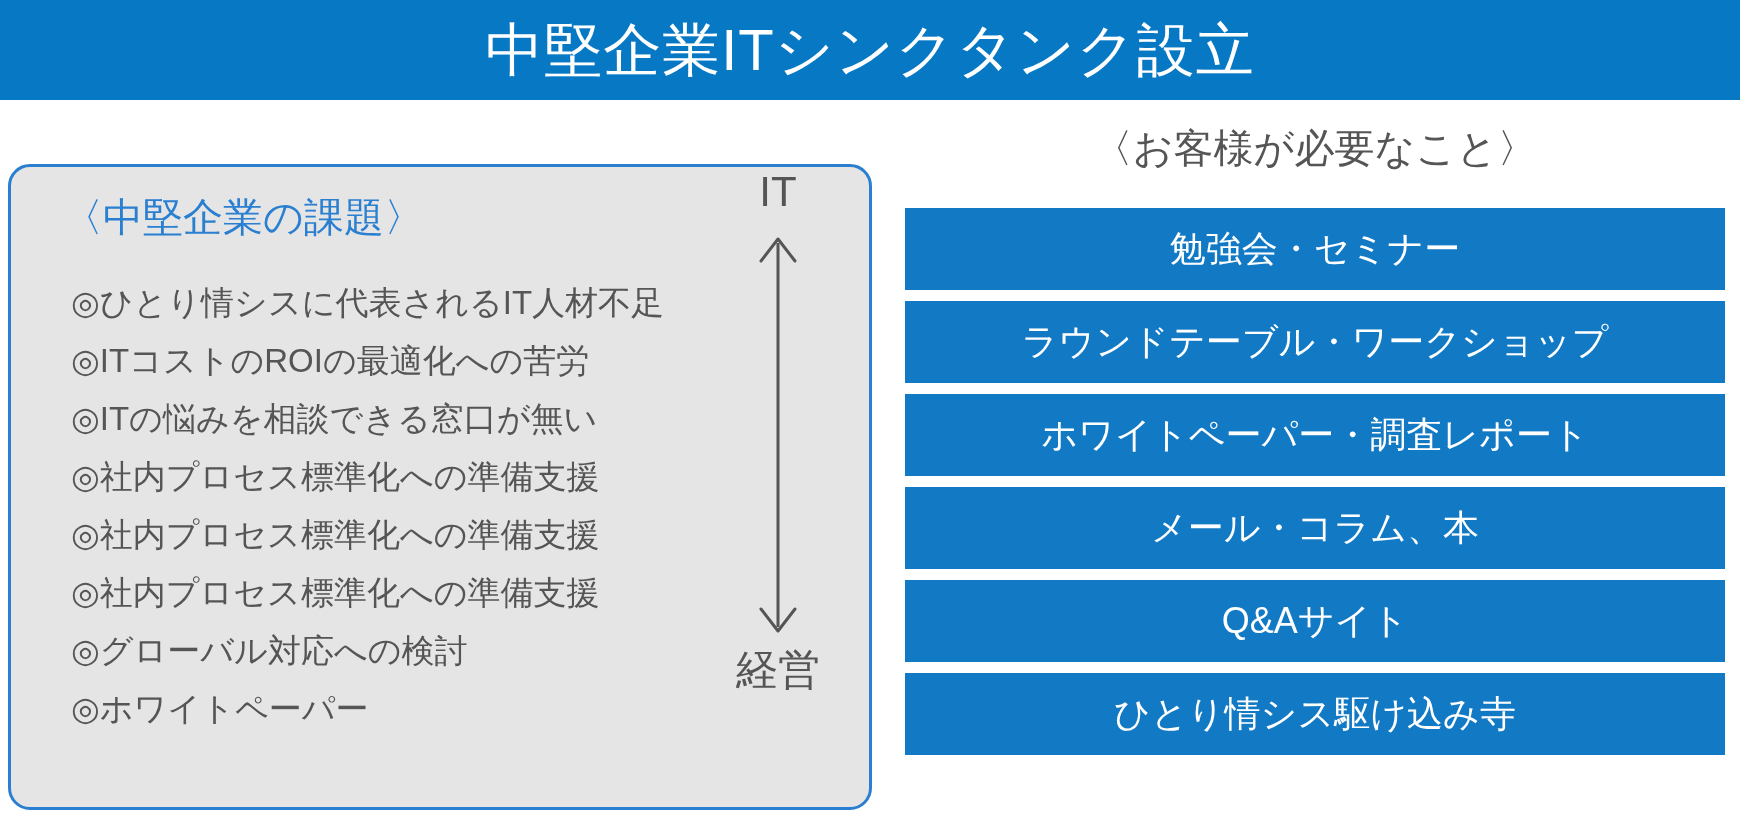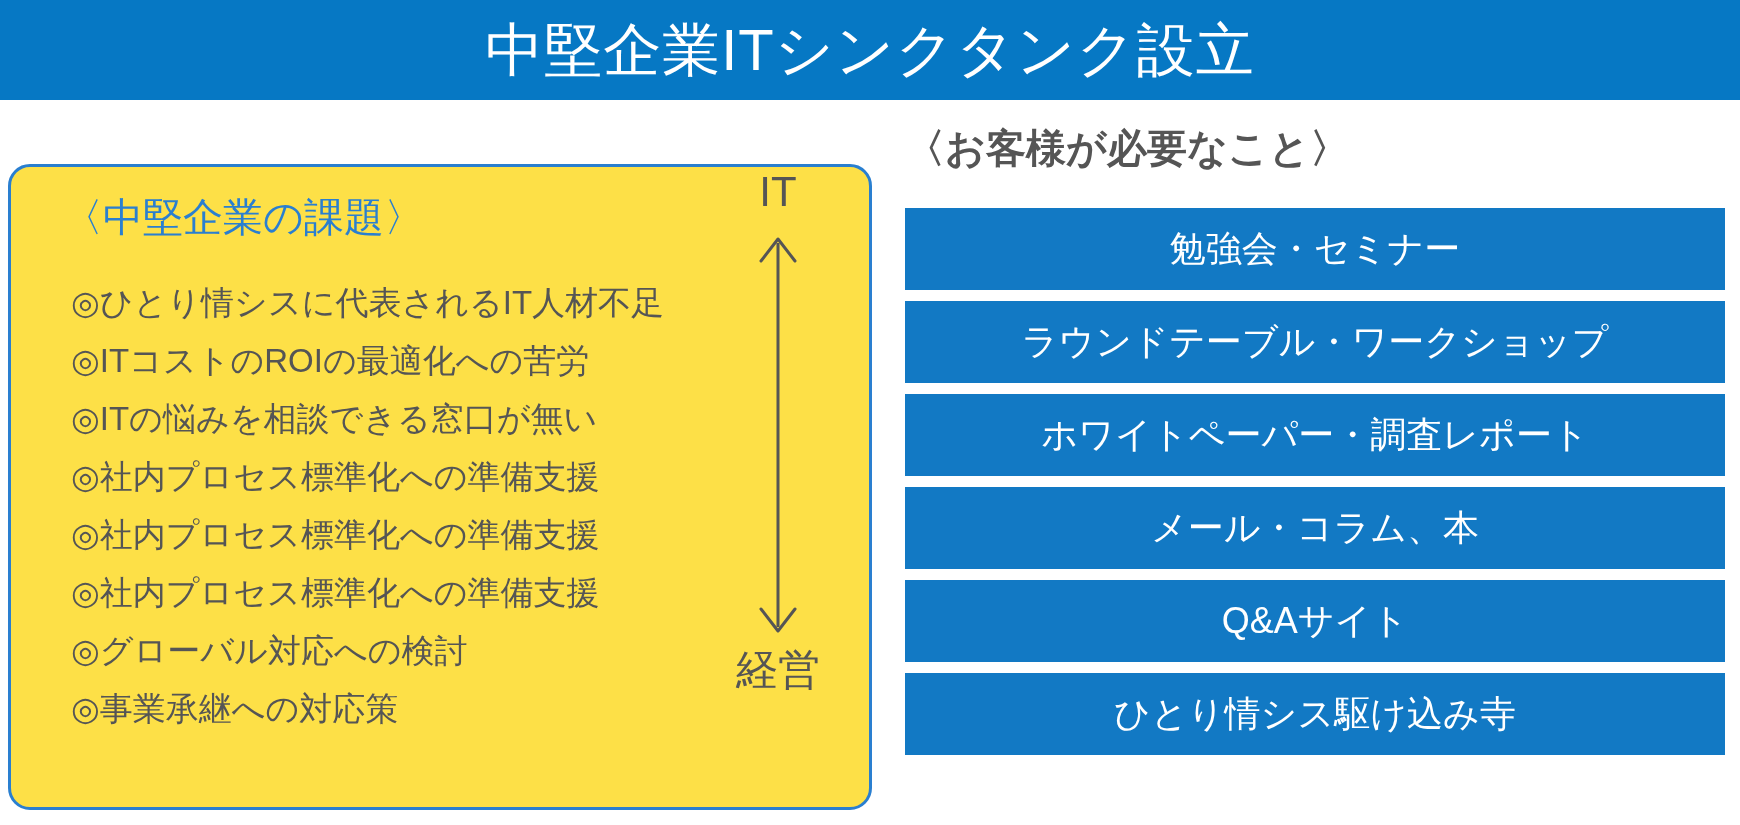--- a/index.html
+++ b/index.html
@@ -46,21 +46,21 @@
   
   .issues-card {
     position: absolute;
     left: 8px;
     top: 164px;
     width: 864px;
     height: 646px;
     border: 3px solid #2a7fd0;
     border-radius: 22px;
     box-sizing: border-box;
-    background: #fde047;
+    background: #e5e5e5;
     padding-left: 8px;
   }
 
   .issues-heading {
     position: absolute;
     left: 52px;
     top: 30px;
     color: #2a7fd0;
     font-size: 40px;
     font-weight: 400;
@@ -123,23 +123,24 @@
     width: 150px;
     height: 412px;
   }
 
   
   .needs-heading {
     position: absolute;
     left: 905px;
     top: 128px;
     width: 820px;
+    text-align: center;
     color: #555555;
     font-size: 40px;
-    font-weight: 700;
+    font-weight: 400;
     line-height: 1;
     white-space: nowrap;
   }
 
   .needs-list {
     position: absolute;
     left: 905px;
     top: 208px;
     width: 820px;
     margin: 0;
@@ -177,21 +178,21 @@
     <div class="issues-heading">〈中堅企業の課題〉</div>
 
     <ul class="issues-list">
       <li class="issue-item">◎ひとり情シスに代表されるIT人材不足</li>
       <li class="issue-item">◎ITコストのROIの最適化への苦労</li>
       <li class="issue-item">◎ITの悩みを相談できる窓口が無い</li>
       <li class="issue-item">◎社内プロセス標準化への準備支援</li>
       <li class="issue-item">◎社内プロセス標準化への準備支援</li>
       <li class="issue-item">◎社内プロセス標準化への準備支援</li>
       <li class="issue-item">◎グローバル対応への検討</li>
-      <li class="issue-item">◎事業承継への対応策</li>
+      <li class="issue-item">◎ホワイトペーパー</li>
     </ul>
 
     <div class="axis" style="left:692px; top:4px;">
       <div class="axis-label-top">IT</div>
       <svg class="axis-arrow" viewBox="0 0 150 412" xmlns="http://www.w3.org/2000/svg">
         <line x1="75" y1="14" x2="75" y2="398" stroke="#555555" stroke-width="3"></line>
         <polyline points="58,32 75,10 92,32" fill="none" stroke="#555555" stroke-width="3" stroke-linecap="round" stroke-linejoin="round"></polyline>
         <polyline points="58,380 75,402 92,380" fill="none" stroke="#555555" stroke-width="3" stroke-linecap="round" stroke-linejoin="round"></polyline>
       </svg>
       <div class="axis-label-bottom">経営</div>

